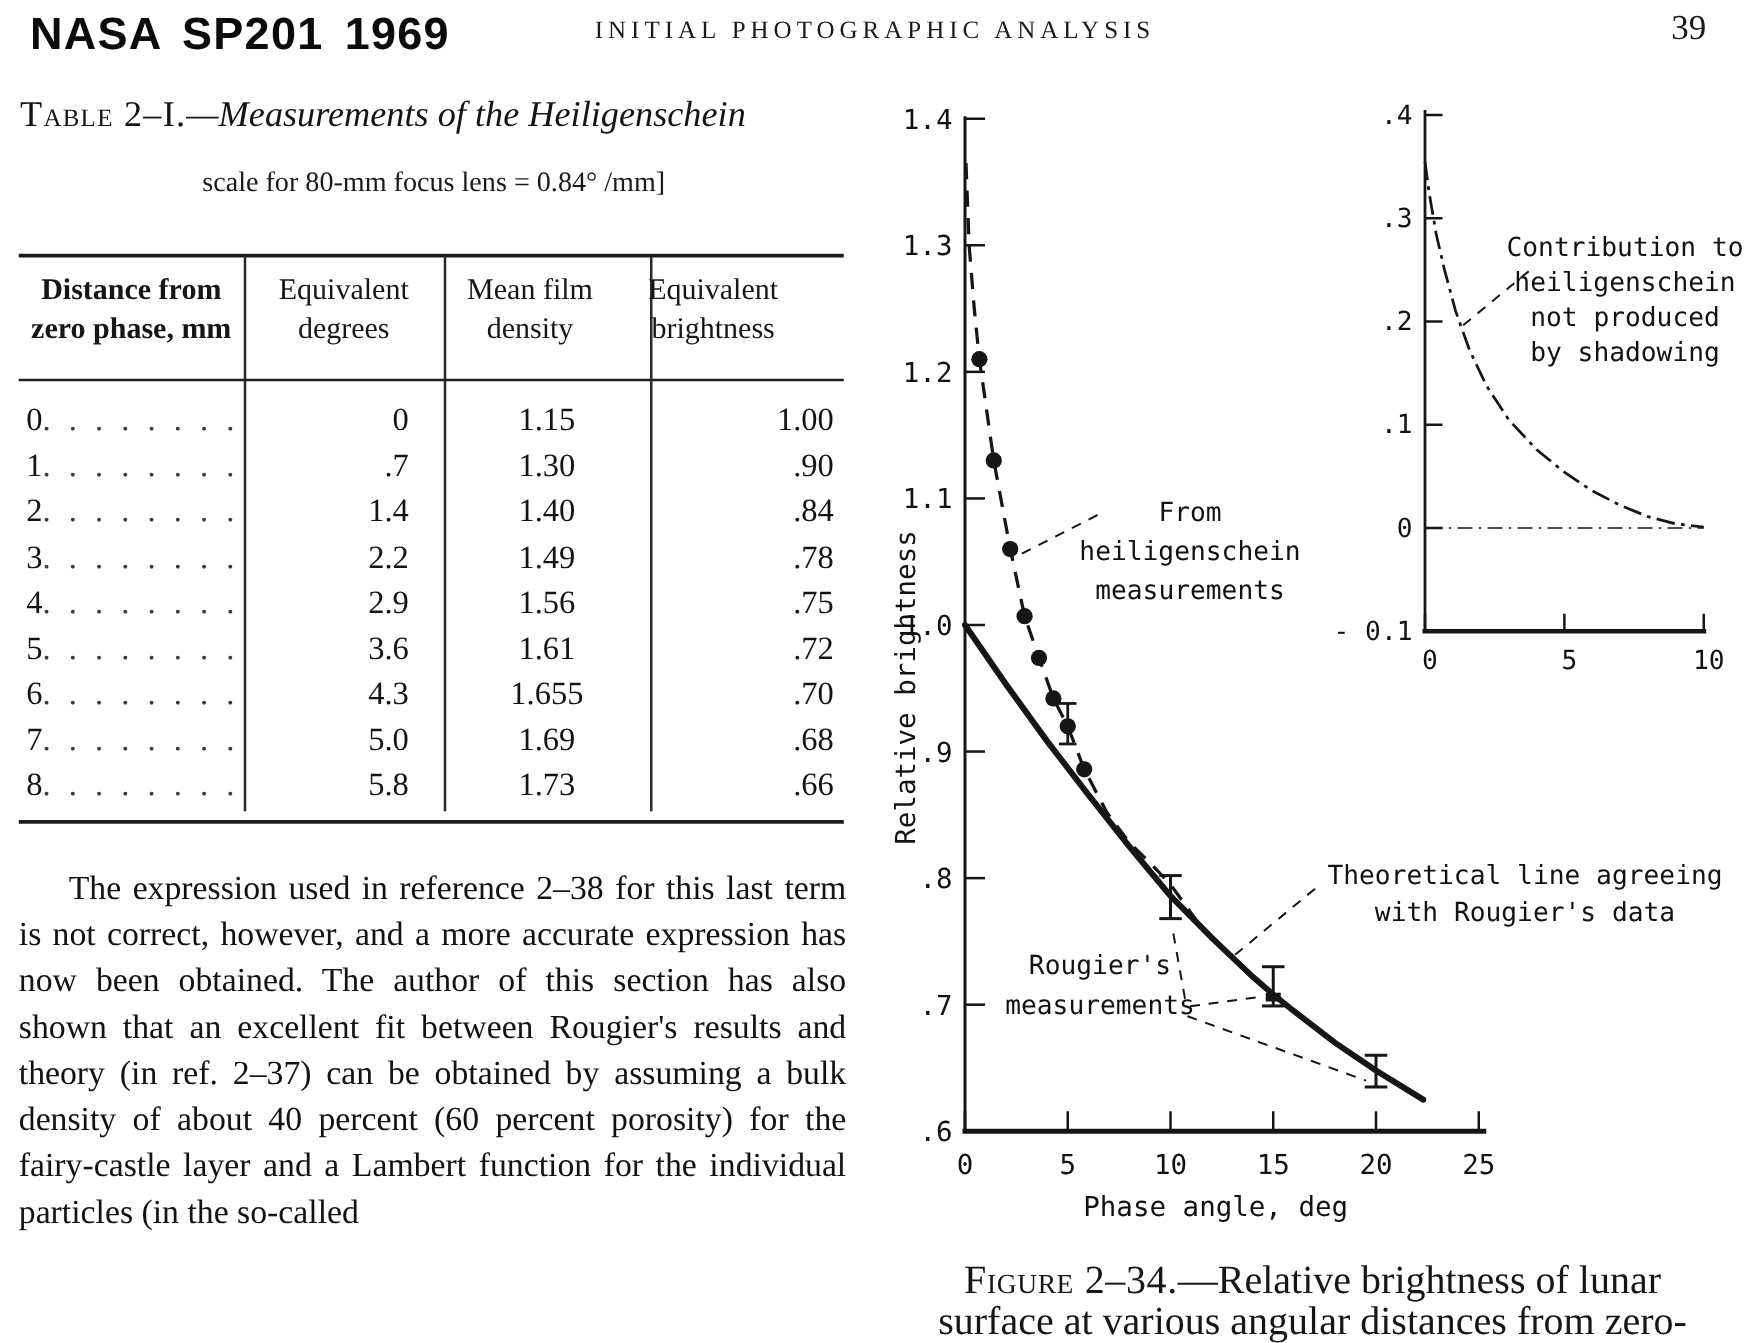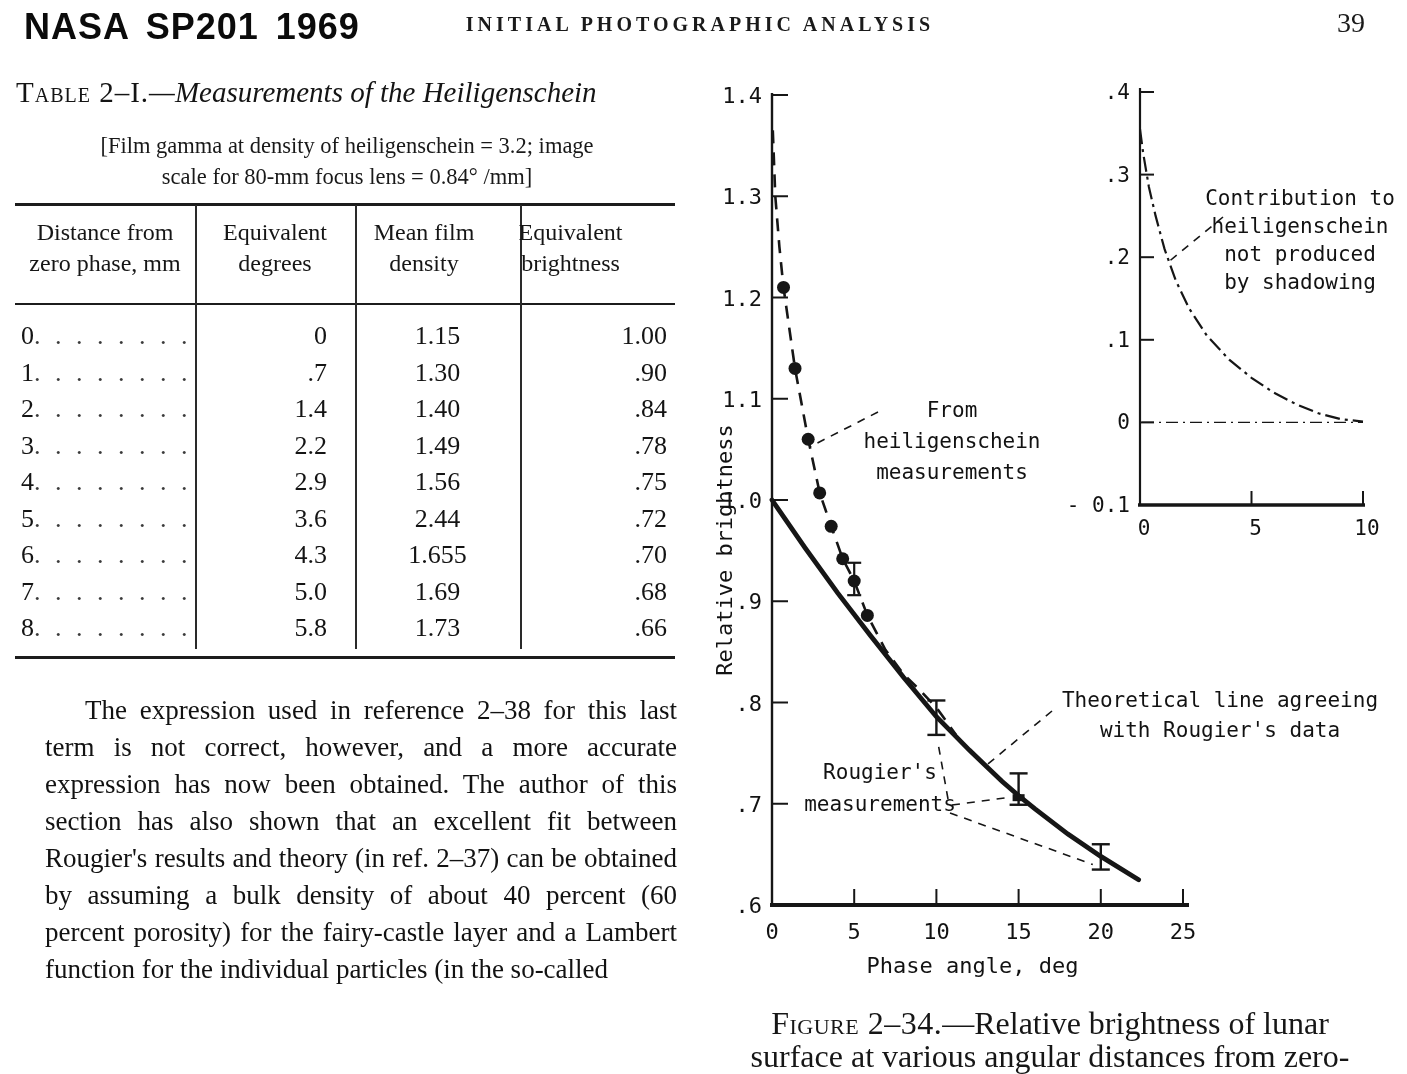--- a/index.html
+++ b/index.html
@@ -4,21 +4,21 @@
 <style>
   html,body{margin:0;padding:0;background:#ffffff;}
   body{width:1407px;height:1074px;position:relative;overflow:hidden;
        font-family:"Liberation Serif", serif;color:#141414;}
   .abs{position:absolute;}
 
   
   .nasa-id{left:24px;top:6px;font-family:"Liberation Sans",sans-serif;
            font-weight:bold;font-size:36px;letter-spacing:1px;word-spacing:6px;color:#0b0b0b;}
   .running-head{left:420px;top:13px;width:560px;text-align:center;
-                font-size:20px;letter-spacing:4px;font-weight:bold;color:#1a1a1a;}
+                font-size:20px;letter-spacing:4px;font-weight:normal;color:#1a1a1a;}
   .page-num{right:42px;top:7px;font-size:28px;color:#1a1a1a;margin-left:16px;}
 
   
   .tbl-title{left:16px;top:76px;width:668px;font-size:29px;white-space:nowrap;}
   .tbl-title .sc{font-variant:small-caps;letter-spacing:1px;}
   .tbl-title .it{font-style:italic;}
   .tbl-note{left:8px;top:130px;width:678px;text-align:center;font-size:22.5px;line-height:31px;color:#191919;}
 
   .dtable{left:15px;top:203px;width:660px;height:462px;}
   .rule{position:absolute;left:0;width:660px;background:#1c1c1c;}
@@ -29,21 +29,21 @@
   .t-row{display:flex;height:36.5px;font-size:26px;align-items:baseline;}
   .c1{width:180px;display:flex;overflow:hidden;white-space:nowrap;padding-left:6px;box-sizing:border-box;}
   .c1 .dots{letter-spacing:4px;color:#3a3a3a;overflow:hidden;}
   .c2{width:160px;text-align:right;padding-right:28px;box-sizing:border-box;}
   .c3{width:165px;text-align:center;}
   .c4{width:155px;text-align:right;padding-right:8px;box-sizing:border-box;}
 
   .bodytext{left:15px;top:692px;width:662px;height:382px;overflow:hidden;
             font-size:27px;line-height:37px;text-align:justify;color:#121212;}
   .bodytext p{margin:0;}
-  .bodytext p.ind{text-indent:40px;margin-left:30px;}
+  .bodytext p.ind{text-indent:40px;}
 
   
   .figure-wrap{left:700px;top:55px;width:707px;height:950px;}
   .fig-caption{left:700px;top:1007px;width:700px;padding:0 28px;box-sizing:border-box;
                text-align:center;font-size:32px;line-height:33px;color:#161616;}
   .fig-caption .sc{font-variant:small-caps;letter-spacing:0.5px;}
 
   svg text{font-family:"DejaVu Sans Mono",monospace;fill:#121212;}
 </style>
 </head>
@@ -51,33 +51,32 @@
 
 <div class="abs nasa-id">NASA SP201 1969</div>
 <div class="abs running-head">INITIAL PHOTOGRAPHIC ANALYSIS</div>
 <div class="abs page-num">39</div>
 
 <div class="abs tbl-title">
   <span class="sc">Table 2–I.</span><span class="it">—Measurements of the Heiligenschein</span>
 </div>
 
 <div class="abs tbl-note">
-  <div>[Film gamma at density of heiligenschein = 3.2; image</div>
   <div>scale for 80-mm focus lens = 0.84° /mm]</div>
 </div>
 
 <div class="abs dtable">
   <div class="rule" style="top:0;height:3px;"></div>
   <div class="rule" style="top:100px;height:2px;"></div>
   <div class="rule" style="top:453px;height:3px;"></div>
   <div class="vsep" style="left:180px;"></div>
   <div class="vsep" style="left:340px;"></div>
   <div class="vsep" style="left:505px;"></div>
   <div class="hdr-row" id="tbl-head">
-      <div class="hdr-cell" style="width: 180px;">Distance from
+      <div class="hdr-cell" style="width: 180px; font-weight: bold;">Distance from
 zero phase, mm</div>
       <div class="hdr-cell" style="width: 160px;">Equivalent
 degrees</div>
       <div class="hdr-cell" style="width: 138px;">Mean film
 density</div>
       <div class="hdr-cell" style="width: 155px;">Equivalent
 brightness</div>
     </div>
   <div class="body-rows" id="tbl-body">
       <div class="t-row">
@@ -124,21 +123,21 @@
         <div class="c2">2.9</div>
         <div class="c3">1.56</div>
         <div class="c4">.75</div>
       </div>
       <div class="t-row">
         <div class="c1">
           <span>5</span>
           <span class="dots"> . . . . . . . . . . . .</span>
         </div>
         <div class="c2">3.6</div>
-        <div class="c3">2.44</div>
+        <div class="c3">1.61</div>
         <div class="c4">.72</div>
       </div>
       <div class="t-row">
         <div class="c1">
           <span>6</span>
           <span class="dots"> . . . . . . . . . . . .</span>
         </div>
         <div class="c2">4.3</div>
         <div class="c3">1.655</div>
         <div class="c4">.70</div>

